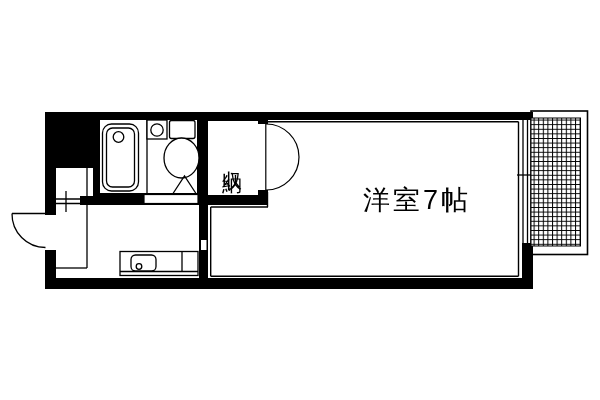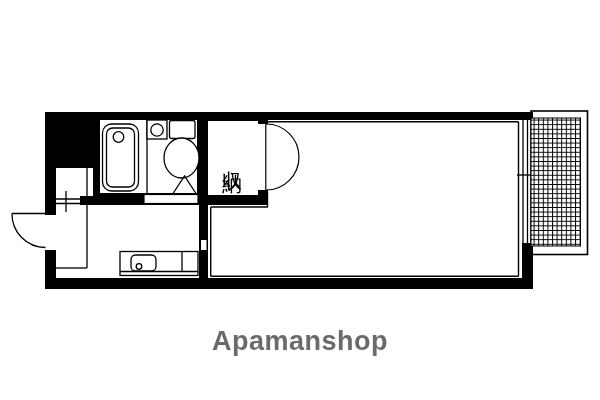--- a/index.html
+++ b/index.html
@@ -121,14 +121,14 @@
       <line x1="527.5" y1="120" x2="527.5" y2="243"></line>
       <line x1="517" y1="175" x2="531" y2="175"></line>
     </g>
     <g>
       <rect x="531" y="111" width="56.5" height="143.5" fill="none" stroke="#000000" stroke-width="1.6"></rect>
       <rect x="531" y="118" width="49.5" height="128" fill="url(#hatch)" stroke="#000000" stroke-width="1"></rect>
     </g>
   </svg>
 
   <div class="label" id="closet-label">収納</div>
-  <div class="label" id="brand-logo">Apamanshop</div>
+  <div class="label" id="room-label">洋室7帖</div>
 </div>
 
 </body></html>

